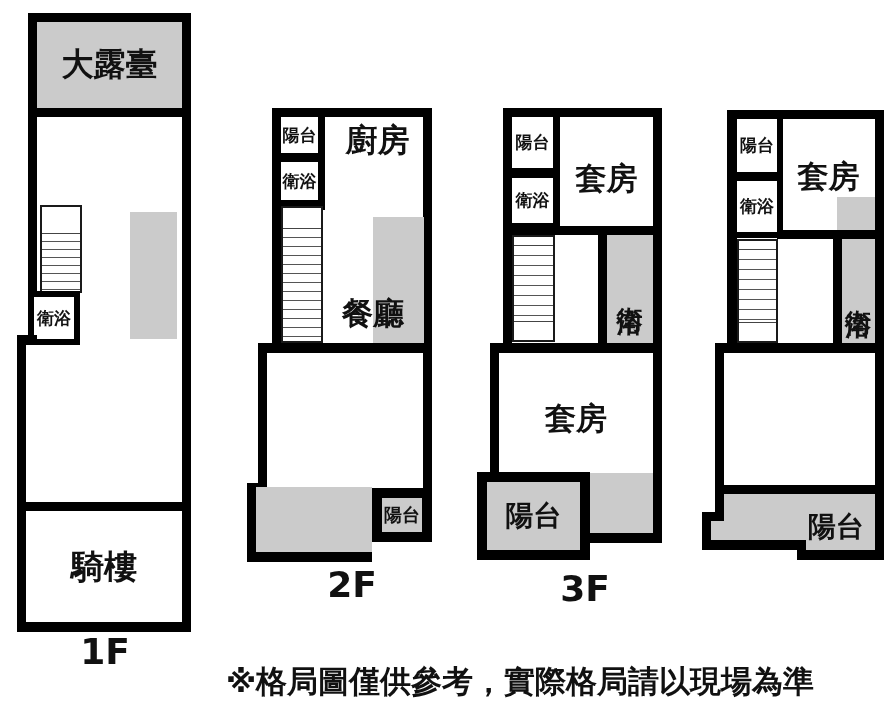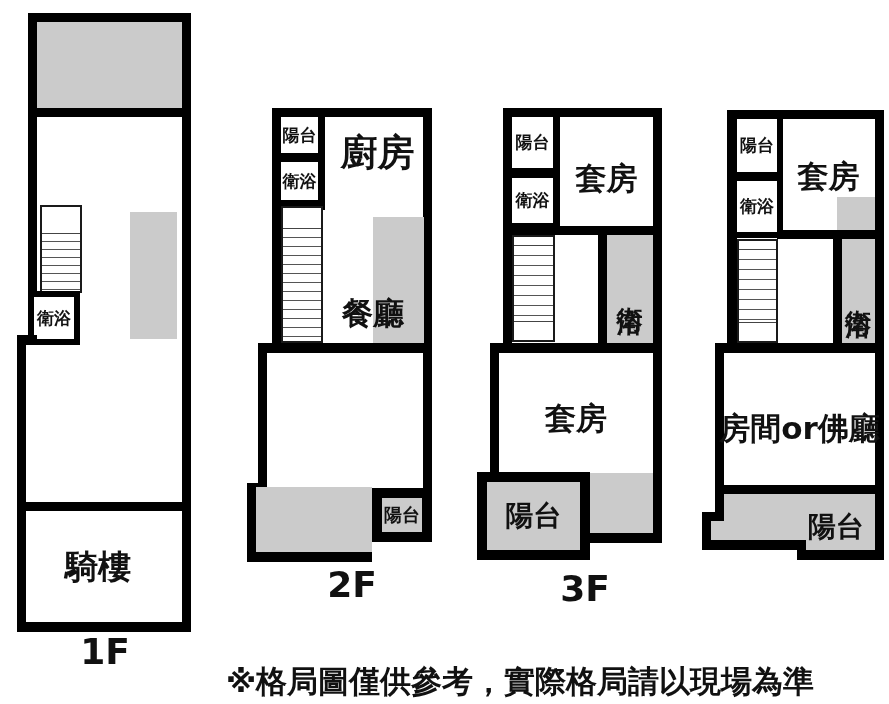--- a/index.html
+++ b/index.html
@@ -28,48 +28,49 @@
 </style>
 </head>
 <body>
 
 <div class="stage">
 
   <div class="w" style="left:28px;top:13px;width:163px;height:9px"></div>
   <div class="w" style="left:28px;top:13px;width:9px;height:332px"></div>
   <div class="w" style="left:182px;top:13px;width:9px;height:619px"></div>
   <div class="g" style="left:37px;top:22px;width:145px;height:86px"></div>
+  <div class="lbl" style="left:37px;top:44px;width:145px;height:40px;font-size:32px">大露臺</div>
   <div class="w" style="left:37px;top:108px;width:145px;height:9px"></div>
   <div class="stairs p8" style="left:40px;top:205px;width:42px;height:88px">
     <div class="landing" style="height:26px"></div>
     <div class="treads"></div>
   </div>
   <div class="blk" style="left:28px;top:291px;width:52px;height:54px"></div>
   <div class="cell" style="left:34px;top:297px;width:40px;height:42px;font-size:17px">
     <span>衛浴</span>
   </div>
   <div class="g" style="left:130px;top:212px;width:47px;height:127px"></div>
   <div class="w" style="left:17px;top:335px;width:20px;height:10px"></div>
   <div class="w" style="left:17px;top:335px;width:9px;height:297px"></div>
   <div class="w" style="left:17px;top:502px;width:174px;height:9px"></div>
   <div class="w" style="left:17px;top:622px;width:174px;height:10px"></div>
-  <div class="lbl" style="left:20px;top:548px;width:156px;height:36px;font-size:33px">騎樓</div>
+  <div class="lbl" style="left:26px;top:548px;width:156px;height:36px;font-size:33px">騎樓</div>
   <div class="lbl" style="left:30px;top:634px;width:150px;height:36px;font-size:36px">1F</div>
 
   <div class="w" style="left:272px;top:108px;width:158px;height:9px"></div>
   <div class="w" style="left:272px;top:108px;width:9px;height:245px"></div>
   <div class="w" style="left:423px;top:108px;width:9px;height:390px"></div>
   <div class="blk" style="left:272px;top:108px;width:53px;height:102px"></div>
   <div class="cell" style="left:281px;top:117px;width:37px;height:36px;font-size:17px">
     <span>陽台</span>
   </div>
   <div class="cell" style="left:281px;top:162px;width:37px;height:38px;font-size:17px">
     <span>衛浴</span>
   </div>
-  <div class="lbl" style="left:325px;top:134px;width:105px;height:36px;font-size:37px">廚房</div>
+  <div class="lbl" style="left:325px;top:122px;width:105px;height:36px;font-size:32px">廚房</div>
   <div class="stairs p9" style="left:281px;top:206px;width:42px;height:137px">
     <div class="landing" style="height:20px"></div>
     <div class="treads"></div>
   </div>
   <div class="g" style="left:373px;top:217px;width:51px;height:129px"></div>
   <div class="lbl" style="left:320px;top:295px;width:106px;height:36px;font-size:31px">餐廳</div>
   <div class="w" style="left:258px;top:343px;width:172px;height:10px"></div>
   <div class="w" style="left:258px;top:343px;width:9px;height:150px"></div>
   <div class="w" style="left:247px;top:483px;width:20px;height:10px"></div>
   <div class="w" style="left:247px;top:483px;width:9px;height:79px"></div>
@@ -128,21 +129,20 @@
   <div class="stairs p10" style="left:737px;top:239px;width:41px;height:104px">
     <div class="landing" style="height:8px"></div>
     <div class="treads"></div>
     <div class="foot" style="height:18px"></div>
   </div>
   <div class="w" style="left:833px;top:239px;width:9px;height:104px"></div>
   <div class="g" style="left:842px;top:239px;width:33px;height:104px"></div>
   <div class="lbl vtext" style="left:842px;top:252px;width:33px;height:80px;font-size:26px">衛浴</div>
   <div class="w" style="left:715px;top:343px;width:169px;height:10px"></div>
   <div class="w" style="left:715px;top:343px;width:9px;height:178px"></div>
-  <div class="lbl" style="left:715px;top:410px;width:169px;height:36px;font-size:31px">房間or佛廳</div>
   <div class="w" style="left:715px;top:485px;width:169px;height:9px"></div>
   <div class="g" style="left:724px;top:494px;width:73px;height:46px"></div>
   <div class="g" style="left:711px;top:521px;width:13px;height:19px"></div>
   <div class="g" style="left:797px;top:494px;width:78px;height:56px"></div>
   <div class="w" style="left:702px;top:512px;width:22px;height:9px"></div>
   <div class="w" style="left:702px;top:512px;width:9px;height:38px"></div>
   <div class="w" style="left:702px;top:540px;width:104px;height:10px"></div>
   <div class="w" style="left:797px;top:540px;width:9px;height:20px"></div>
   <div class="w" style="left:797px;top:550px;width:87px;height:10px"></div>
   <div class="lbl" style="left:797px;top:510px;width:78px;height:34px;font-size:28px">陽台</div>

